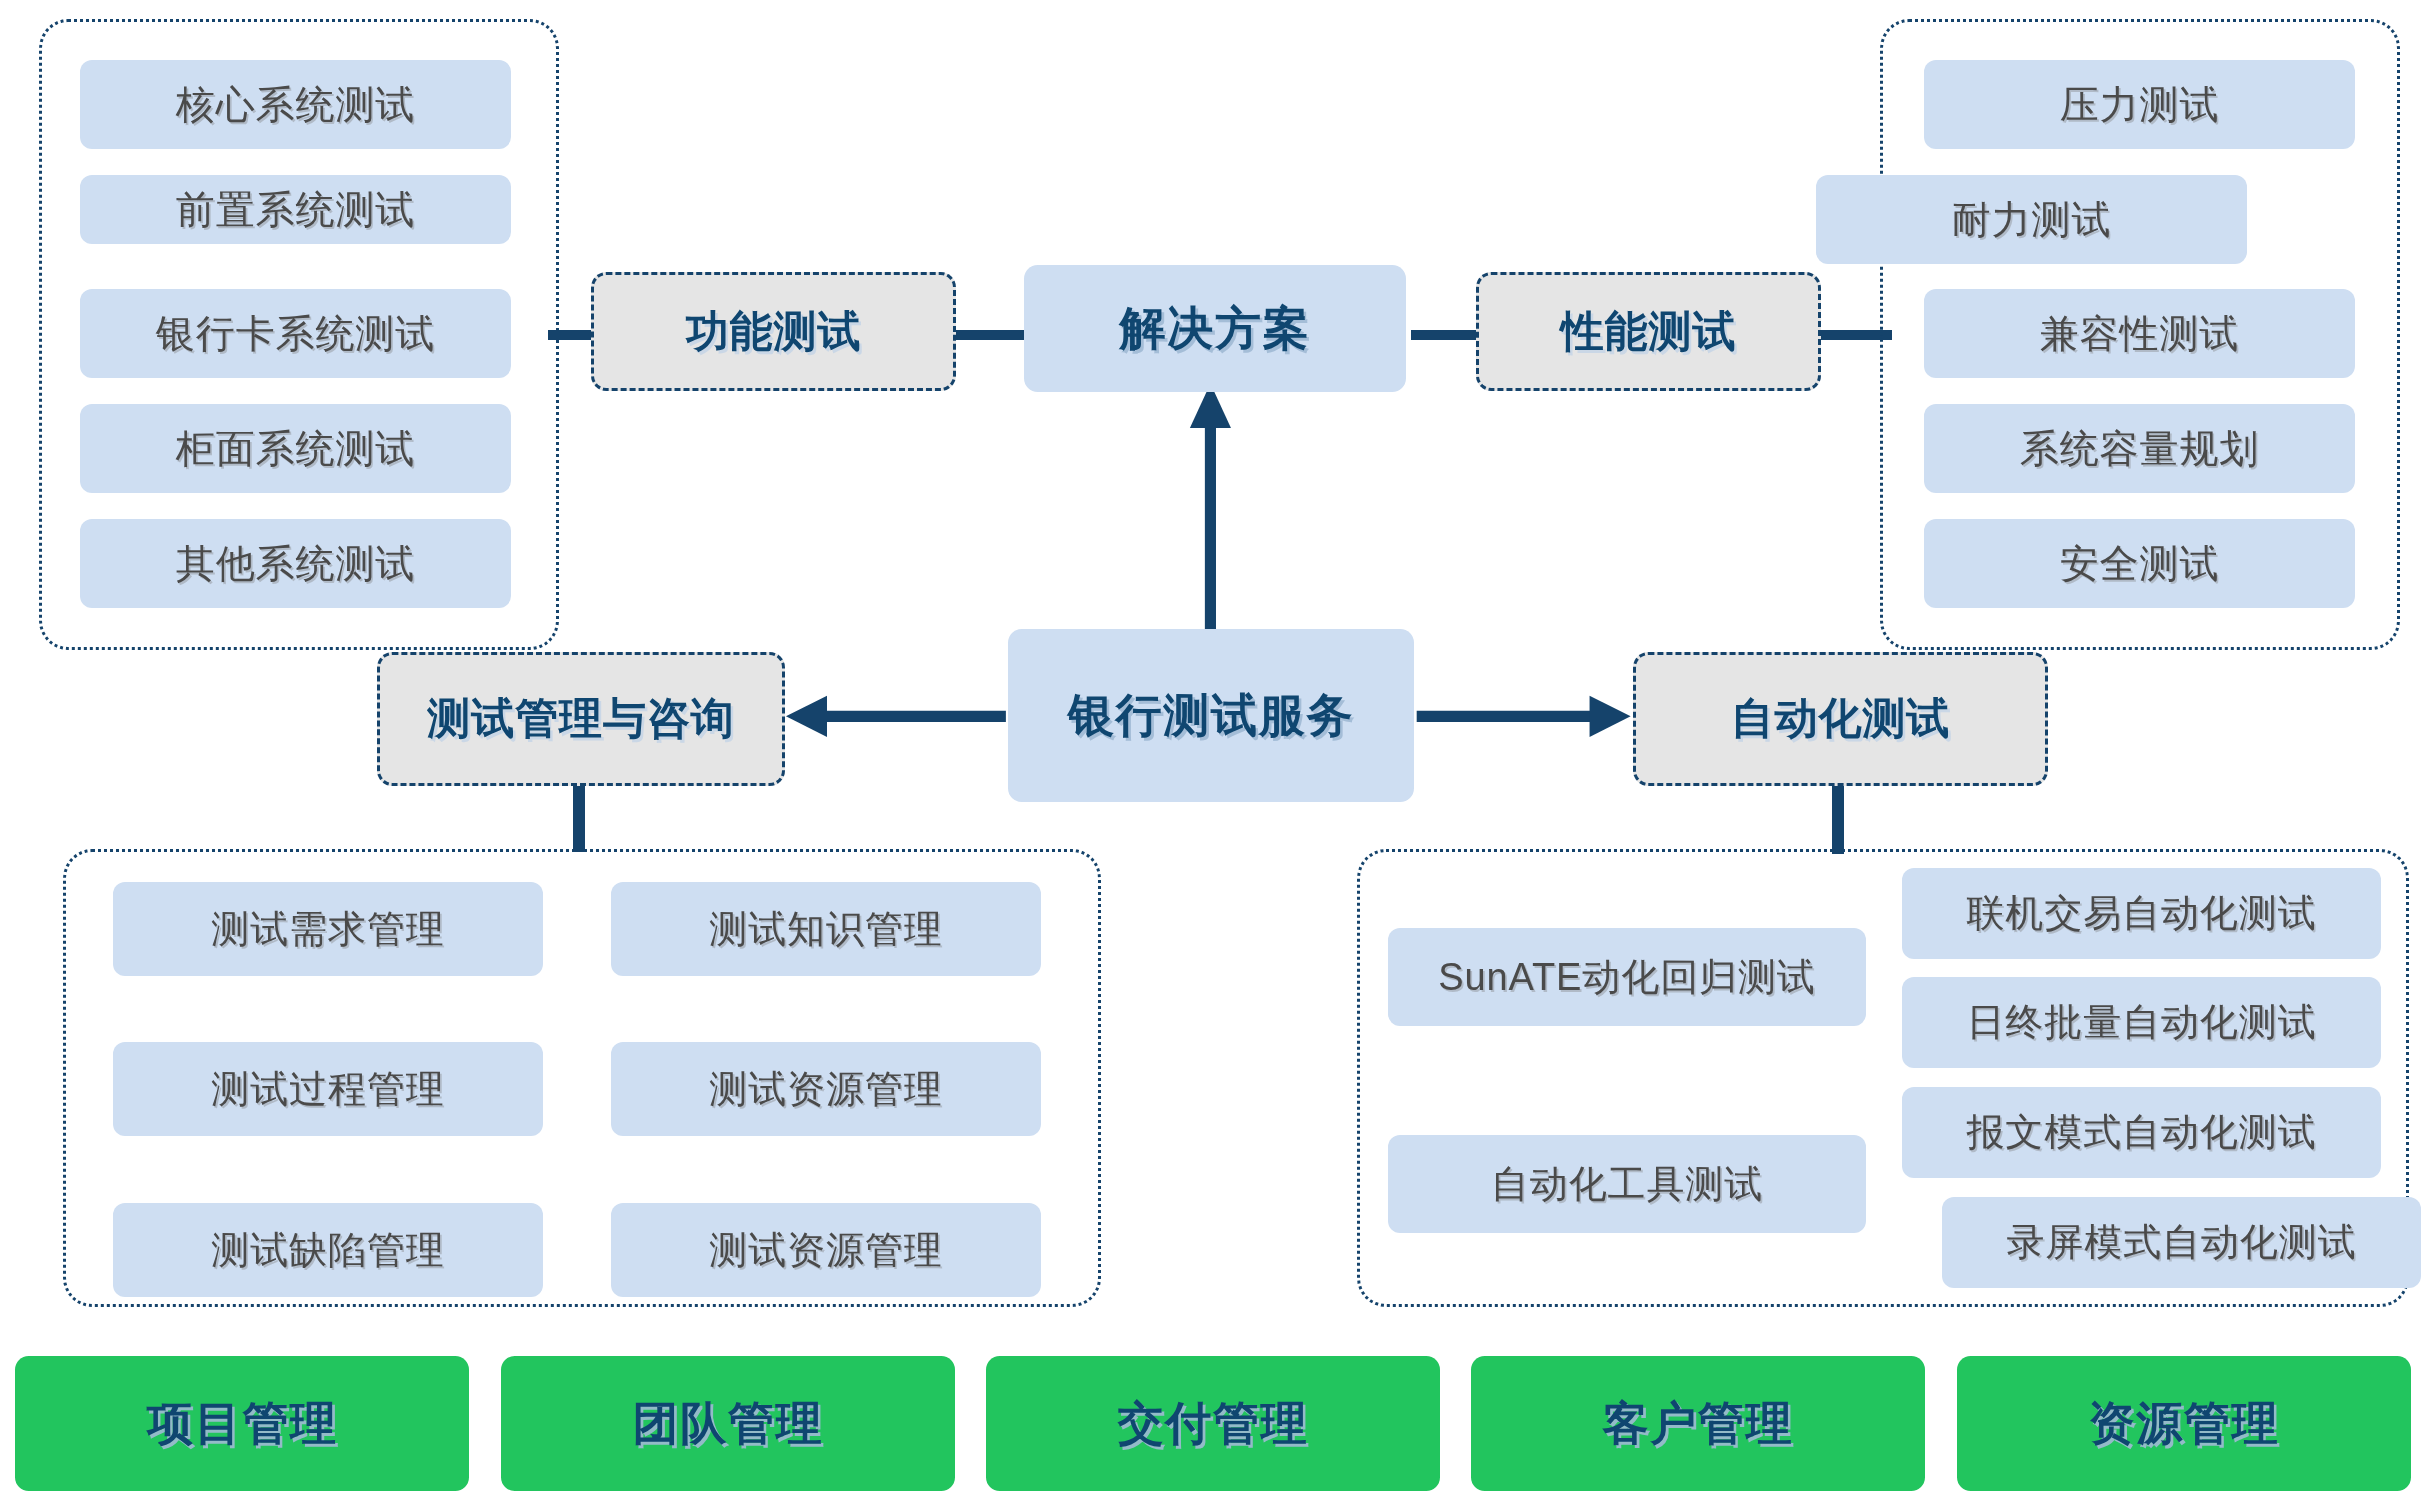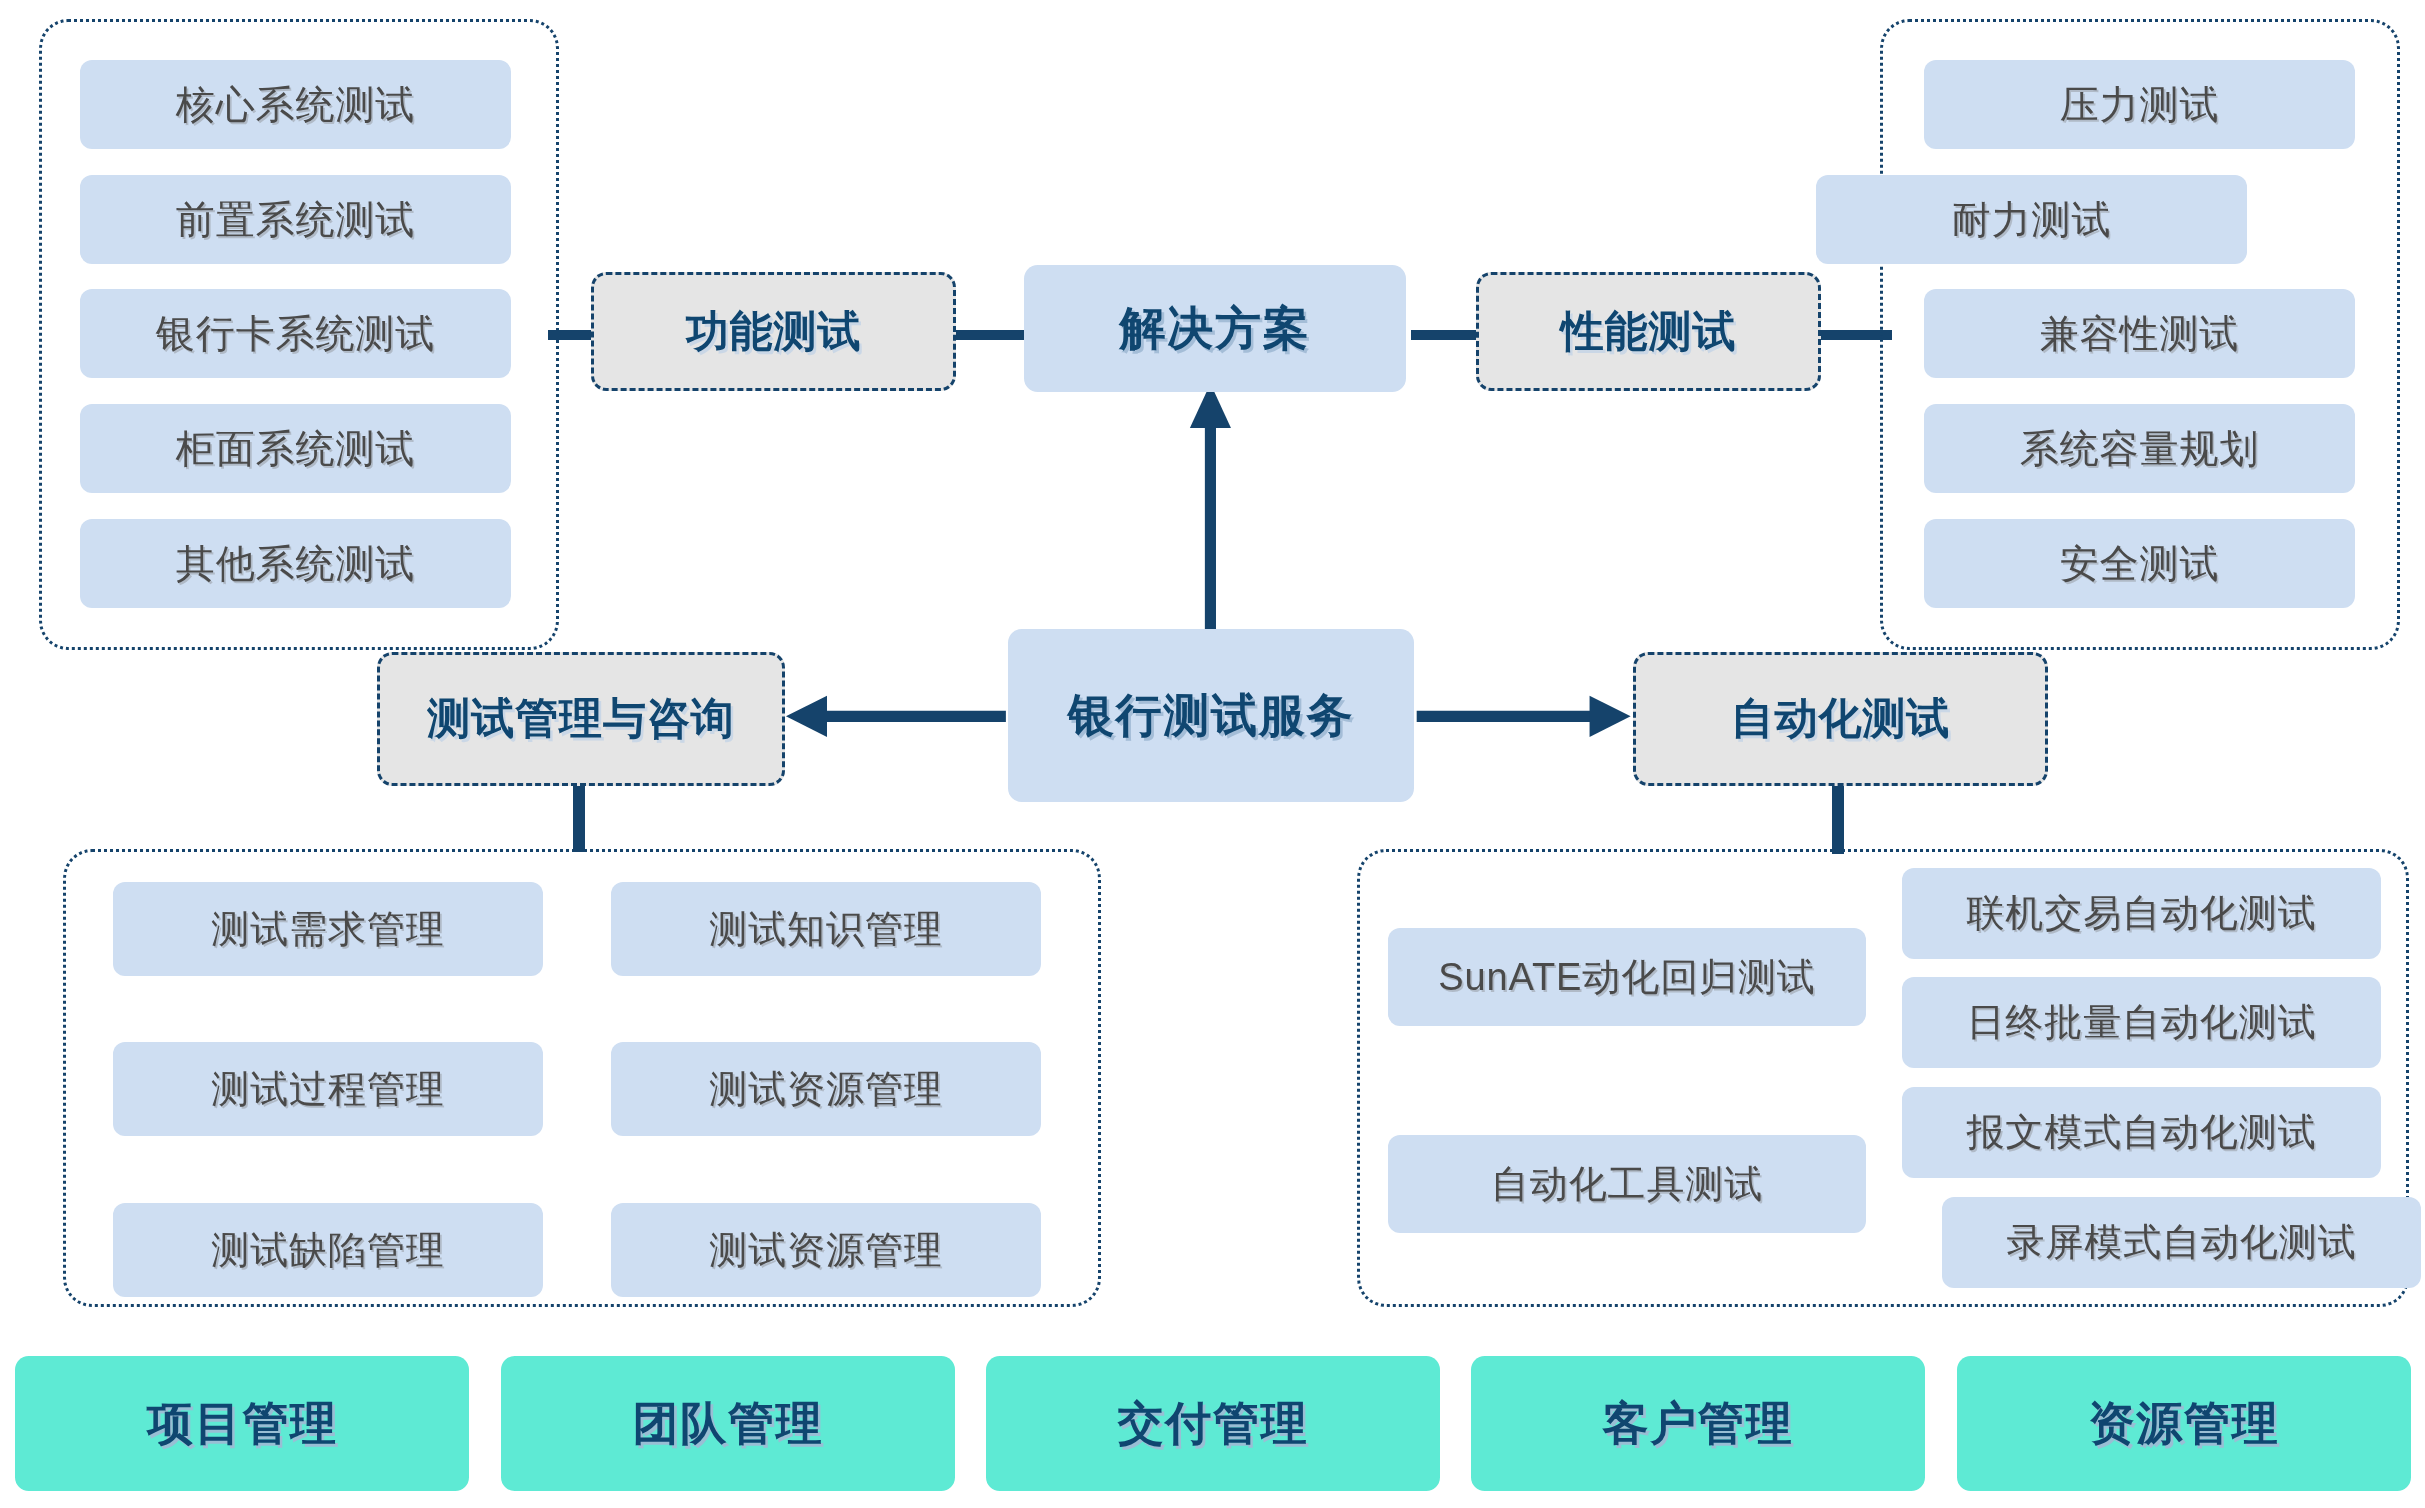--- a/index.html
+++ b/index.html
@@ -51,21 +51,21 @@
     color:#0f4670;
     font-weight:bold;
     font-size:46px;
     letter-spacing:1.7px;
     white-space:nowrap;
     text-shadow:2.6px 2.6px 0 rgba(160,185,212,.9);
   }
   
   .footer-chip{
     position:absolute;
-    background:#5eead4;
+    background:#22c55e;
     border-radius:13.7px;
     display:flex;align-items:center;justify-content:center;
     color:#0f4670;
     font-weight:bold;
     font-size:46px;
     letter-spacing:1.7px;
     white-space:nowrap;
     text-shadow:2.6px 2.6px 0 rgba(160,185,212,.9);
   }
   
@@ -99,21 +99,21 @@
     </g>
 
     <g>
       <line x1="1655" y1="837" x2="1862" y2="837" stroke="#15436b" stroke-width="13"></line>
       <polygon points="1905,837 1857,813 1857,861" fill="#15436b"></polygon>
     </g>
   </svg>
 
   <div class="group" style="left:39px;top:19px;width:514px;height:625px;"></div>
   <div class="chip" style="left:80px;top:60px;width:431px;height:89px;">核心系统测试</div>
-  <div class="chip" style="left:80px;top:175px;width:431px;height:89px;font-family:Liberation Serif, serif;">前置系统测试</div>
+  <div class="chip" style="left:80px;top:175px;width:431px;height:69px;font-family:Liberation Serif, serif;">前置系统测试</div>
   <div class="chip" style="left:80px;top:289px;width:431px;height:89px;">银行卡系统测试</div>
   <div class="chip" style="left:80px;top:404px;width:431px;height:89px;">柜面系统测试</div>
   <div class="chip" style="left:80px;top:519px;width:431px;height:89px;">其他系统测试</div>
 
   <div class="node-dashed" style="left:591px;top:272px;width:359px;height:113px;">功能测试</div>
 
   <div class="node-solid" style="left:1024px;top:265px;width:382px;height:127px;">解决方案</div>
 
   <div class="node-dashed" style="left:1476px;top:272px;width:339px;height:113px;">性能测试</div>
 

